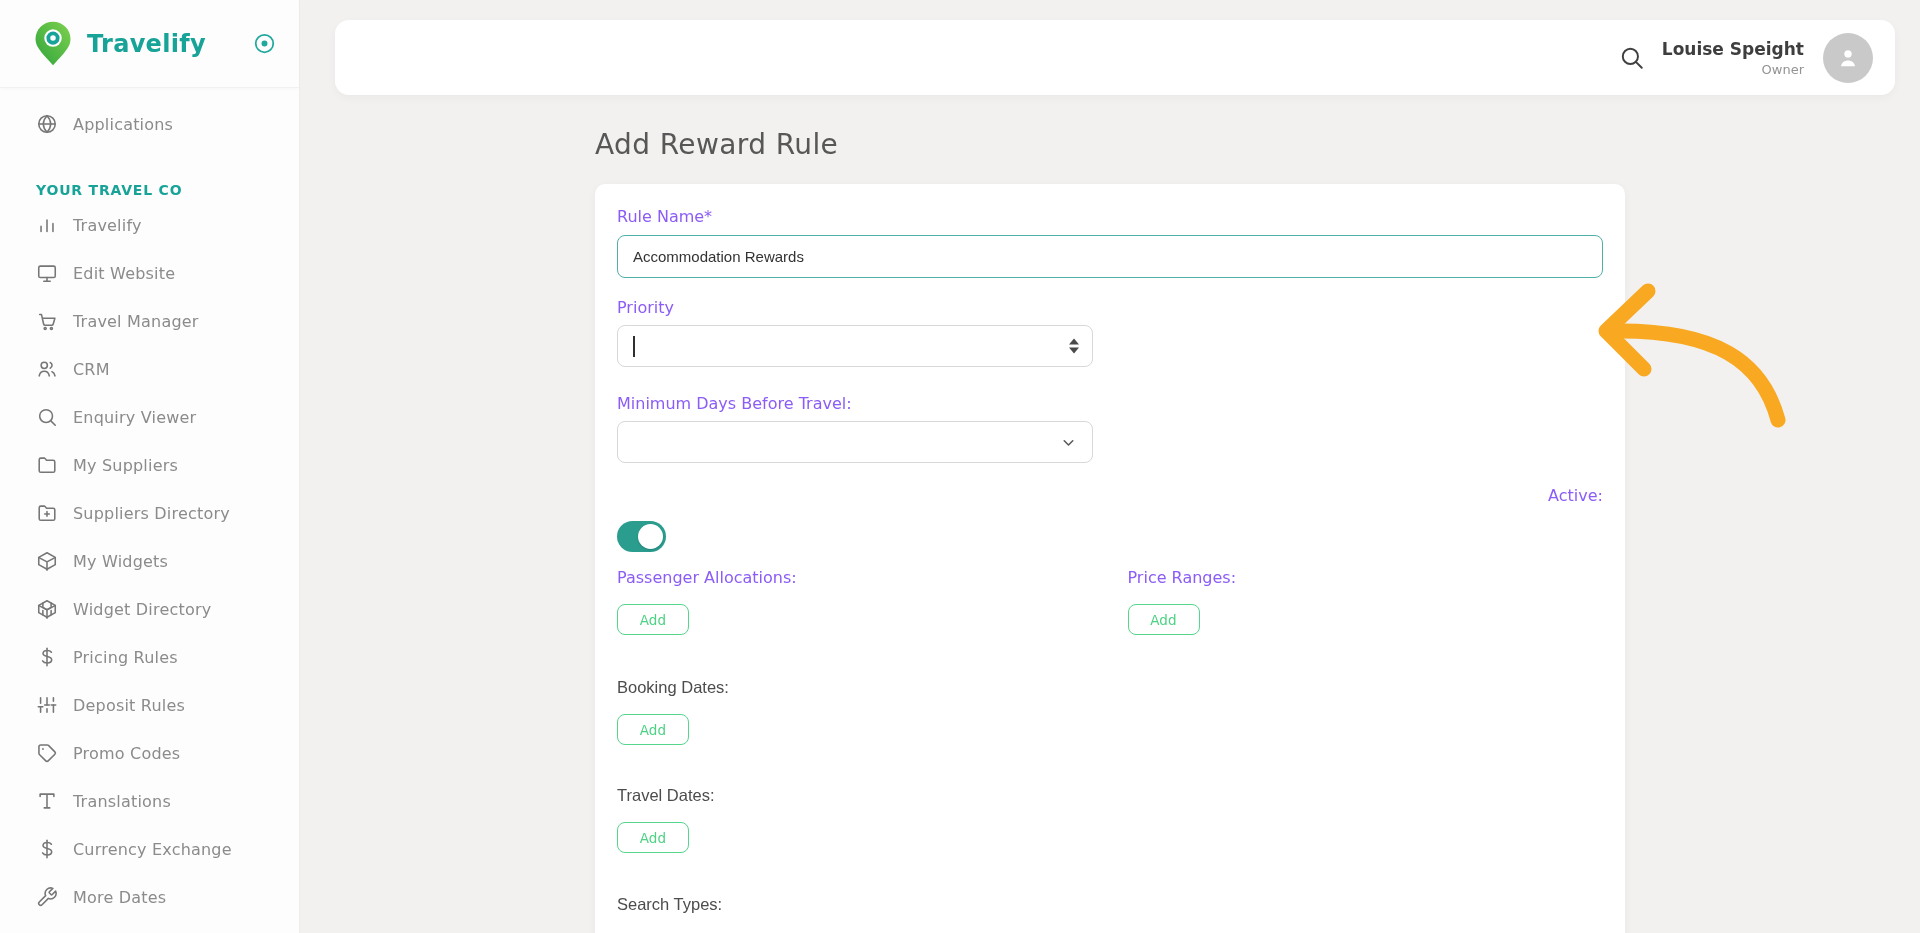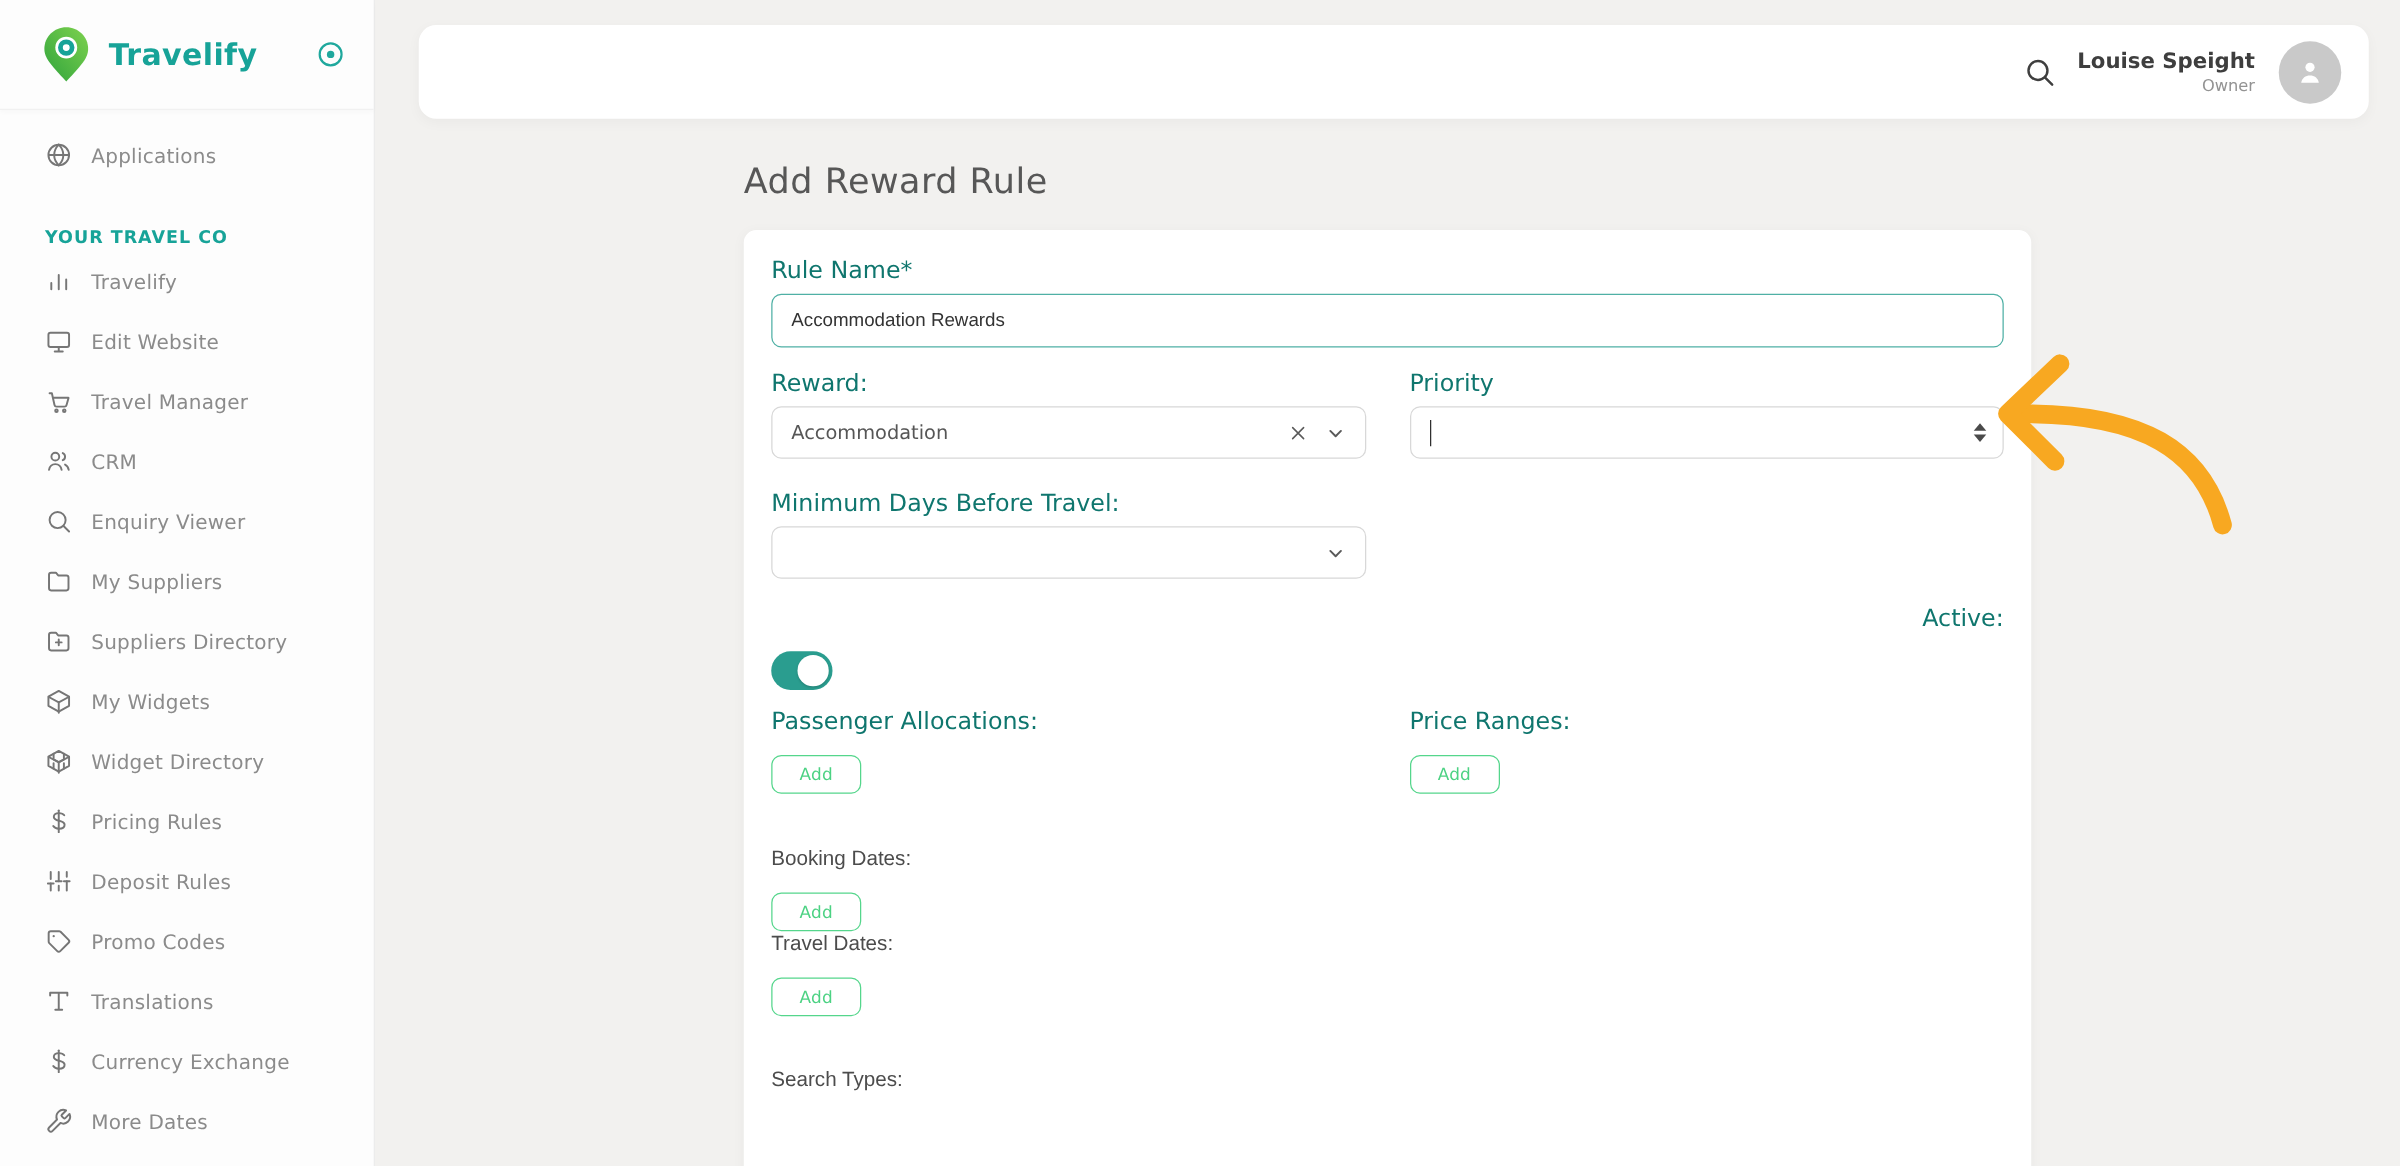--- a/index.html
+++ b/index.html
@@ -33,21 +33,21 @@
   .user-name { font-size:17px; font-weight:bold; color:#3e3e3e; }
   .user-role { font-size:13px; color:#939393; margin-top:3px; }
   .avatar { width:50px; height:50px; border-radius:50%; background:#c9c9c9; display:flex;
             align-items:center; justify-content:center; cursor:pointer; }
 
   .page-title { margin:128px 0 0 295px; font-size:28px; font-weight:500; color:#575757;
                 letter-spacing:.4px; position:absolute; top:0; }
   .card { position:absolute; top:184px; left:295px; width:1030px; height:900px; background:#fff;
           border-radius:10px; box-shadow:0 2px 10px rgba(0,0,0,0.04); padding:22px 22px; }
 
-  .f-label { display:block; font-size:19px; color:#0f766e; line-height:21px; }
+  .f-label { display:block; font-size:16px; color:#8b5cf6; line-height:21px; }
   .grid2 { display:grid; grid-template-columns:1fr 1fr; column-gap:35px; }
 
   .rule-input { margin-top:8px; width:100%; height:43px; border:1.4px solid var(--input-focus);
                 border-radius:8px; padding:0 15px; font-size:15px; color:#333; outline:none; background:#fff; }
 
   .select, .numfield { margin-top:7px; height:42px; border:1px solid #d8d8d8; border-radius:8px;
                        background:#fff; display:flex; align-items:center; padding:0 15px; cursor:pointer; }
   .select .value { flex:1; font-size:15.5px; color:#565656; }
   .sel-icons { display:flex; align-items:center; gap:14px; }
 
@@ -67,21 +67,21 @@
   .toggle { margin-top:15px; width:49px; height:31px; border-radius:16px; background:var(--toggle);
             position:relative; cursor:pointer; }
   .toggle .knob { position:absolute; right:3px; top:3px; width:25px; height:25px; border-radius:50%;
                   background:#fff; box-shadow:0 1px 2px rgba(0,0,0,0.18); }
 
   .row-allocs { margin-top:15px; }
   .add-btn { margin-top:16px; width:72px; height:31px; border:1px solid #55d68c; border-radius:8px;
              background:#fff; color:#41ce7b; font-size:13.5px; font-family:"DejaVu Sans",sans-serif;
              letter-spacing:.2px; cursor:pointer; display:block; }
   .row-booking { margin-top:42px; }
-  .row-travel { }
+  .row-travel { margin-top:40px; }
   .row-search { margin-top:41px; }
   .lab-sys { font-family:"Liberation Sans",sans-serif; color:#4c4c4c; font-size:16.5px; }
 
   .arrow-overlay { position:absolute; left:0; top:0; width:1920px; height:933px; pointer-events:none; z-index:5; }
   .arrow-stroke { stroke:var(--arrow); stroke-width:15; fill:none; stroke-linecap:round; stroke-linejoin:round; }
 </style>
 </head>
 <body>
 
 <aside class="sidebar">
@@ -280,34 +280,20 @@
 
   <h1 class="page-title">Add Reward Rule</h1>
 
   <section class="card">
 
     <label class="f-label">Rule Name*</label>
     <input class="rule-input sysfont" type="text" value="Accommodation Rewards" style="">
 
     <div class="grid2 row-reward">
       <div>
-        <label class="f-label">Reward:</label>
-        <div class="select">
-          <span class="value">Accommodation</span>
-          <span class="sel-icons">
-            <svg width="15" height="15" viewBox="0 0 24 24" fill="none" stroke="#5a5a5a" stroke-width="2" stroke-linecap="round">
-              <path d="M5 5l14 14M19 5 5 19"></path>
-            </svg>
-            <svg width="17" height="17" viewBox="0 0 24 24" fill="none" stroke="#5a5a5a" stroke-width="2.2" stroke-linecap="round" stroke-linejoin="round">
-              <path d="M6 9.5 12 15.5 18 9.5"></path>
-            </svg>
-          </span>
-        </div>
-      </div>
-      <div>
         <label class="f-label">Priority</label>
         <div class="numfield">
           <span class="caret"></span>
           <span class="spinner">
             <span class="up"></span>
             <span class="down"></span>
           </span>
         </div>
       </div>
     </div>

